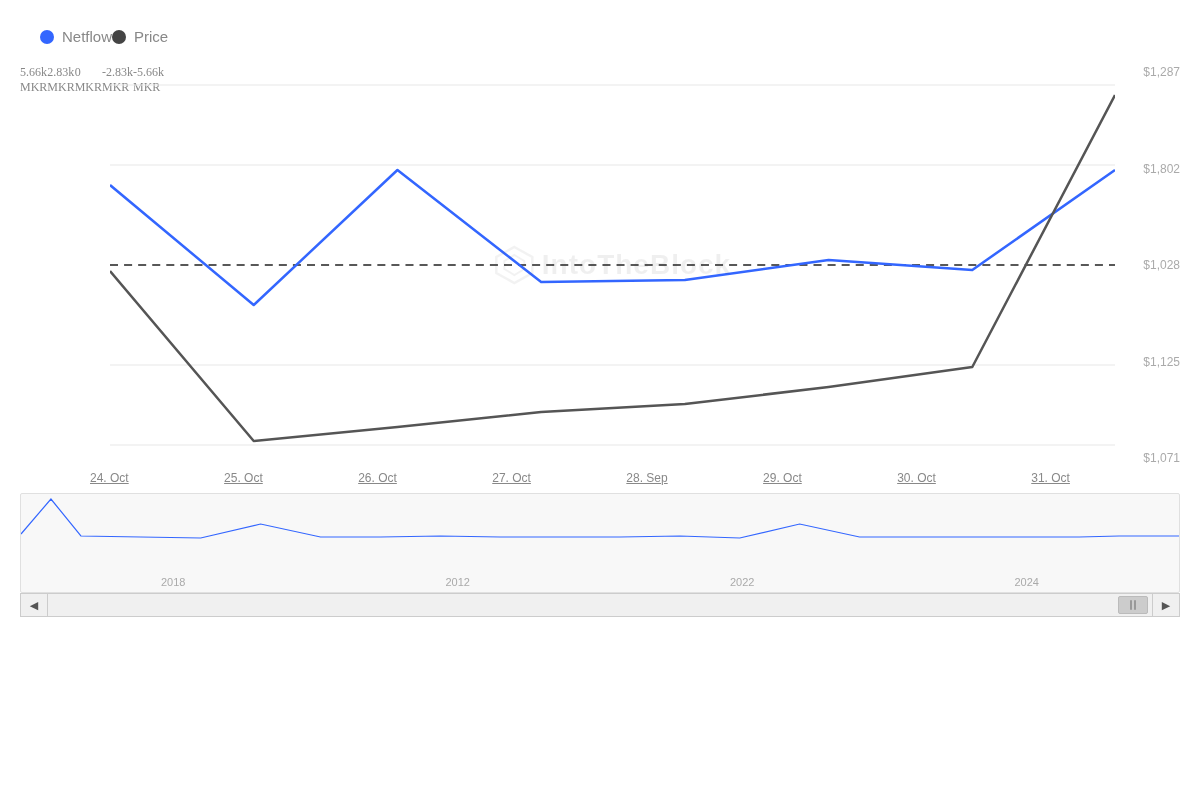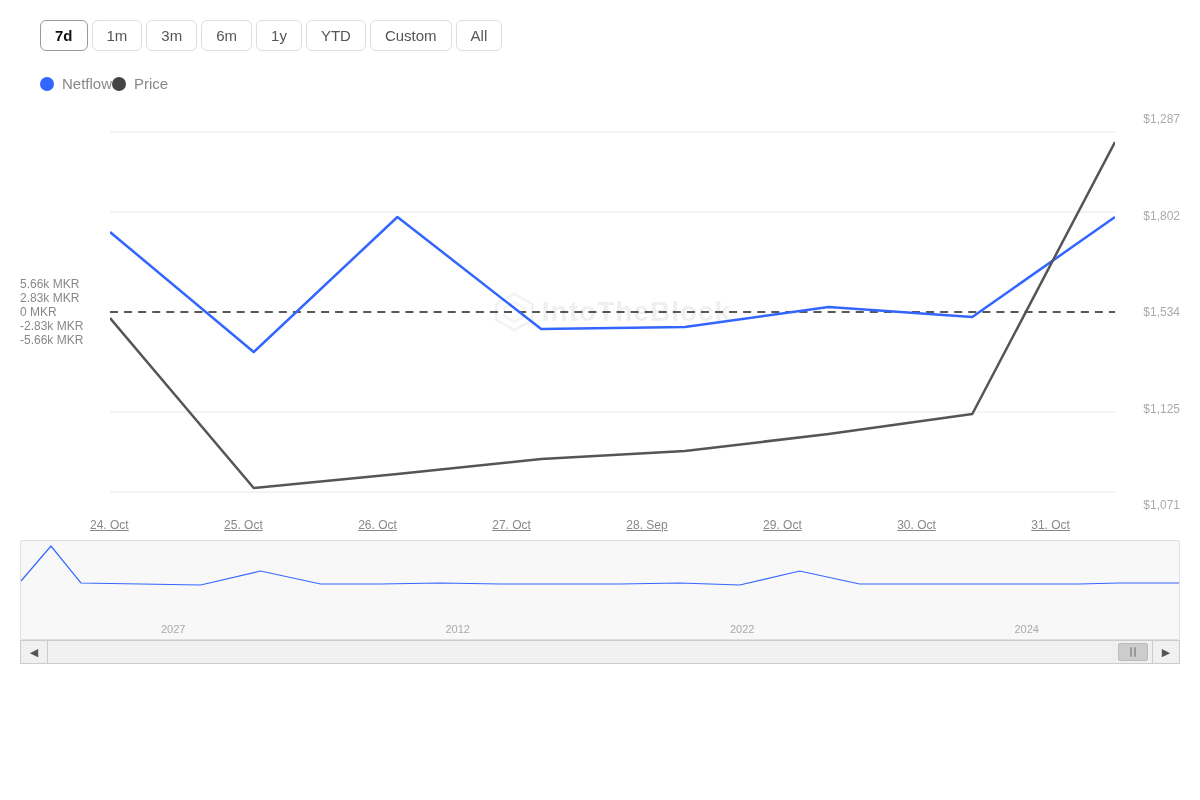--- a/index.html
+++ b/index.html
@@ -71,22 +71,23 @@
       height: 400px;
     }
     
     .y-labels-left {
       position: absolute;
       left: 0;
       top: 0;
       height: 100%;
       width: 90px;
       display: flex;
-      flex-direction: column;
-      justify-content: center;
+      flex-direction: row;
+      justify-content: space-between;
+      font-family: Liberation Serif, serif;
     }
     .y-label {
       font-size: 12px;
       color: #888;
       text-align: left;
     }
     
     .y-labels-right {
       position: absolute;
       right: 0;
@@ -219,30 +220,20 @@
       width: 100%;
       height: 80px;
       overflow: hidden;
     }
   </style>
 </head>
 <body>
 
 <div class="container">
 
-  <div class="time-buttons">
-  <button class="time-btn active">7d</button>
-      <button class="time-btn">1m</button>
-      <button class="time-btn">3m</button>
-      <button class="time-btn">6m</button>
-      <button class="time-btn">1y</button>
-      <button class="time-btn">YTD</button>
-      <button class="time-btn">Custom</button>
-      <button class="time-btn">All</button>
-    </div>
 
   <div class="legend">
   <div class="legend-item">
     <div class="legend-dot" style="background:#3366ff"></div>
     <span class="legend-label">Netflow</span>
   </div>
       <div class="legend-item">
     <div class="legend-dot" style="background:#444"></div>
     <span class="legend-label">Price</span>
   </div>
@@ -255,21 +246,21 @@
       <div class="y-label">5.66k MKR</div>
           <div class="y-label">2.83k MKR</div>
           <div class="y-label">0 MKR</div>
           <div class="y-label">-2.83k MKR</div>
           <div class="y-label">-5.66k MKR</div>
         </div>
 
       <div class="y-labels-right">
       <div class="y-label-right">$1,287</div>
           <div class="y-label-right">$1,802</div>
-          <div class="y-label-right">$1,534</div>
+          <div class="y-label-right">$1,028</div>
           <div class="y-label-right">$1,125</div>
           <div class="y-label-right">$1,071</div>
         </div>
 
       <div class="chart-svg-container">
         
         <div class="watermark">
           <svg width="40" height="40" viewBox="0 0 40 40" fill="none">
             <polygon points="20,2 38,12 38,28 20,38 2,28 2,12" fill="none" stroke="#555" stroke-width="2.5"></polygon>
             <polygon points="20,10 30,16 30,24 20,30 10,24 10,16" fill="none" stroke="#555" stroke-width="2"></polygon>
@@ -305,21 +296,21 @@
 
   <div class="mini-chart-section">
     <div class="mini-chart-container">
       <div class="mini-chart-inner">
         <svg width="100%" height="80" viewBox="0 0 1160 80" preserveAspectRatio="none">
 
           <polyline points="0,40 30,5 60,42 120,43 180,44 240,30 300,43 360,43 420,42 480,43 540,43 600,43 660,42 720,44 780,30 840,43 900,43 960,43 1060,43 1100,42 1160,42" fill="none" stroke="#3366ff" stroke-width="1.2"></polyline>
         </svg>
       </div>
       <div class="mini-year-labels">
-      <span class="mini-year-label">2027</span>
+      <span class="mini-year-label">2018</span>
           <span class="mini-year-label">2012</span>
           <span class="mini-year-label">2022</span>
           <span class="mini-year-label">2024</span>
         </div>
     </div>
 
     <div class="scroll-bar">
       <div class="scroll-arrow">◀</div>
       <div class="scroll-track">
         <div class="scroll-thumb">

